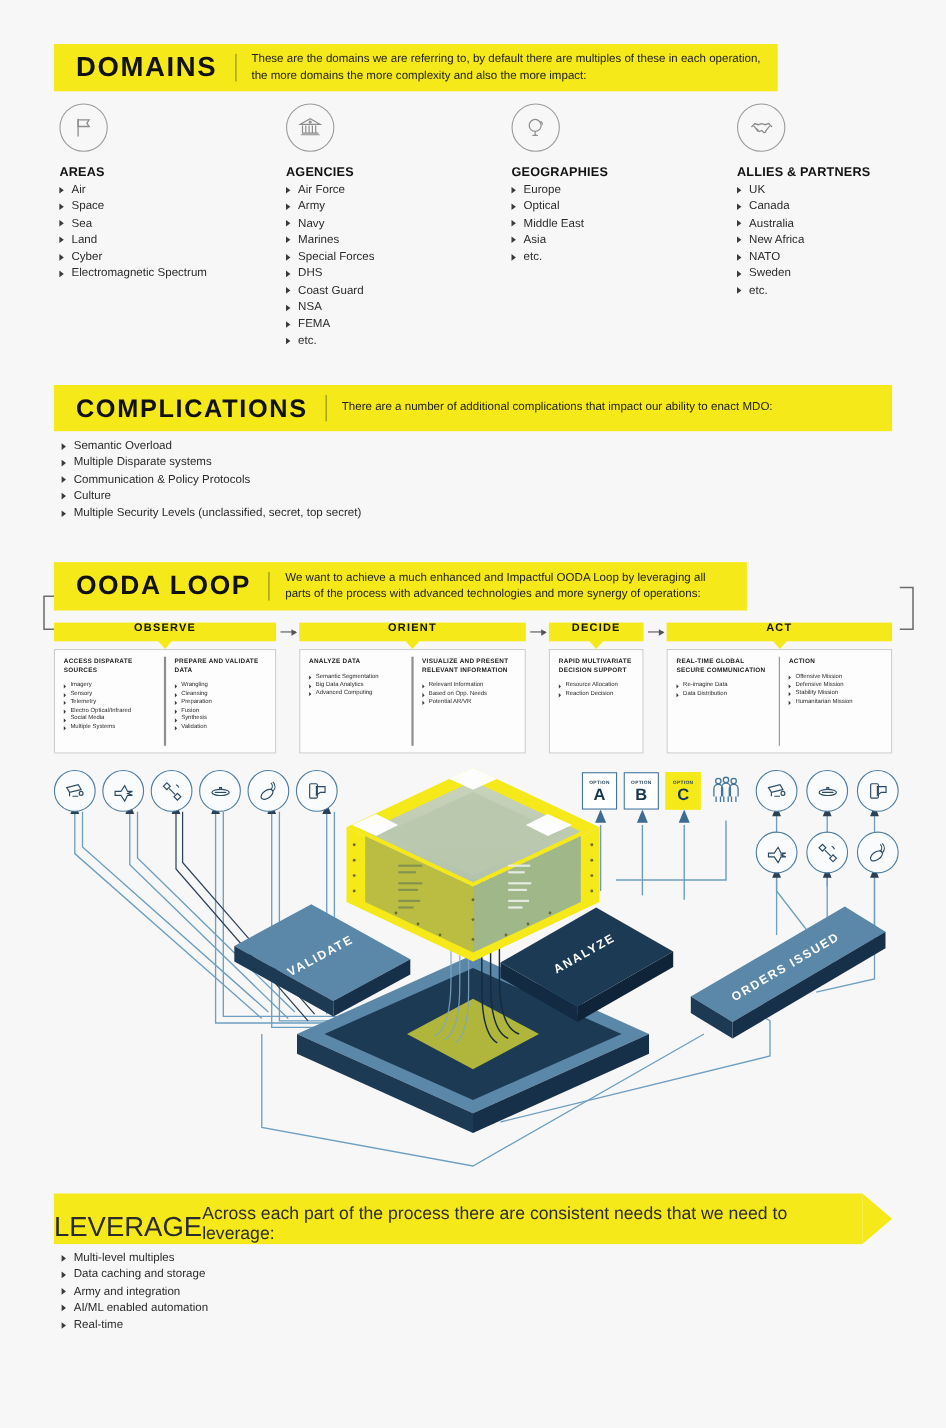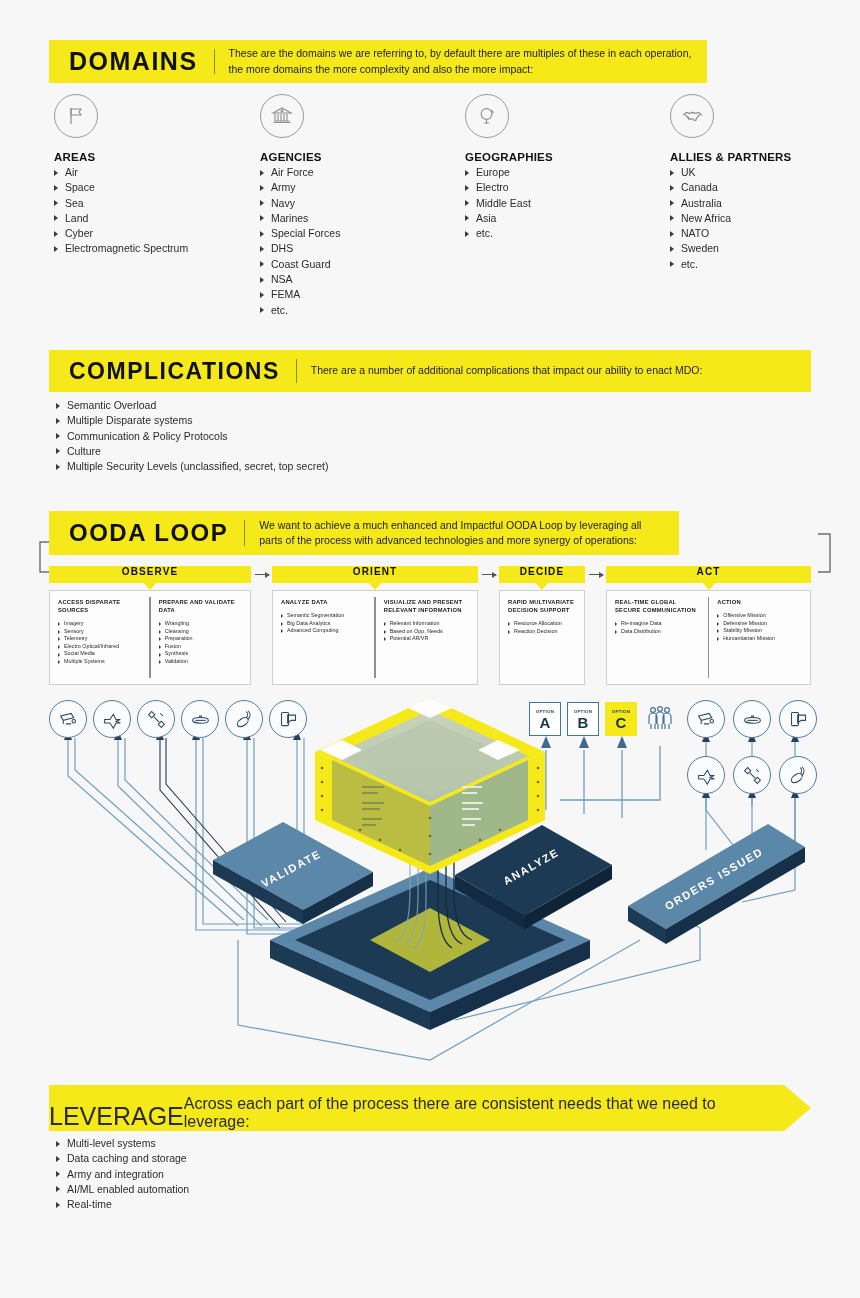--- a/index.html
+++ b/index.html
@@ -163,21 +163,21 @@
       <div class="icon-circle">
         <svg width="24" height="24" viewBox="0 0 24 24" fill="none" stroke="#8d8d8d" stroke-width="1.1">
           <circle cx="11.5" cy="10" r="5.4"></circle>
             <path d="M16.4 6.2c1.6 1 2 2.6 1.2 3.3"></path>
           <path d="M11.5 15.4v3.1M9 19h5"></path>
         </svg>
       </div>
       <div class="colhead" style="margin-top:13px;">GEOGRAPHIES</div>
       <ul class="blist">
         <li>Europe</li>
-        <li>Electro</li>
+        <li>Optical</li>
         <li>Middle East</li>
         <li>Asia</li>
         <li>etc.</li>
       </ul>
     </div>
 
     <div style="width:154px;">
       <div class="icon-circle">
         <svg width="25" height="25" viewBox="0 0 24 24" fill="none" stroke="#8d8d8d" stroke-width="1.1">
           <path d="M3 11l3-3 3 1 3-1 3 1 3-1 3 3"></path>
@@ -605,20 +605,20 @@
     <div style="position:absolute; left:735px; top:0; width:0; height:0;
                 border-top:23px solid transparent; border-bottom:23px solid transparent;
                 border-left:27px solid #f5e919;"></div>
     <div style="position:absolute; left:0; top:0; width:735px; height:46px; display:flex; align-items:flex-end;">
       <div class="btitle" style="font-size:25px;">LEVERAGE</div>
       <div class="bdiv" style="margin:10px 0;"></div>
       <div class="bsub">Across each part of the process there are consistent needs that we need to leverage:</div>
     </div>
   </div>
   <ul class="blist" style="position:absolute; left:56px; top:1136px; width:500px;">
-    <li>Multi-level systems</li>
+    <li>Multi-level multiples</li>
     <li>Data caching and storage</li>
     <li>Army and integration</li>
     <li>AI/ML enabled automation</li>
     <li>Real-time</li>
   </ul>
 
 </div>
 
 </body></html>

